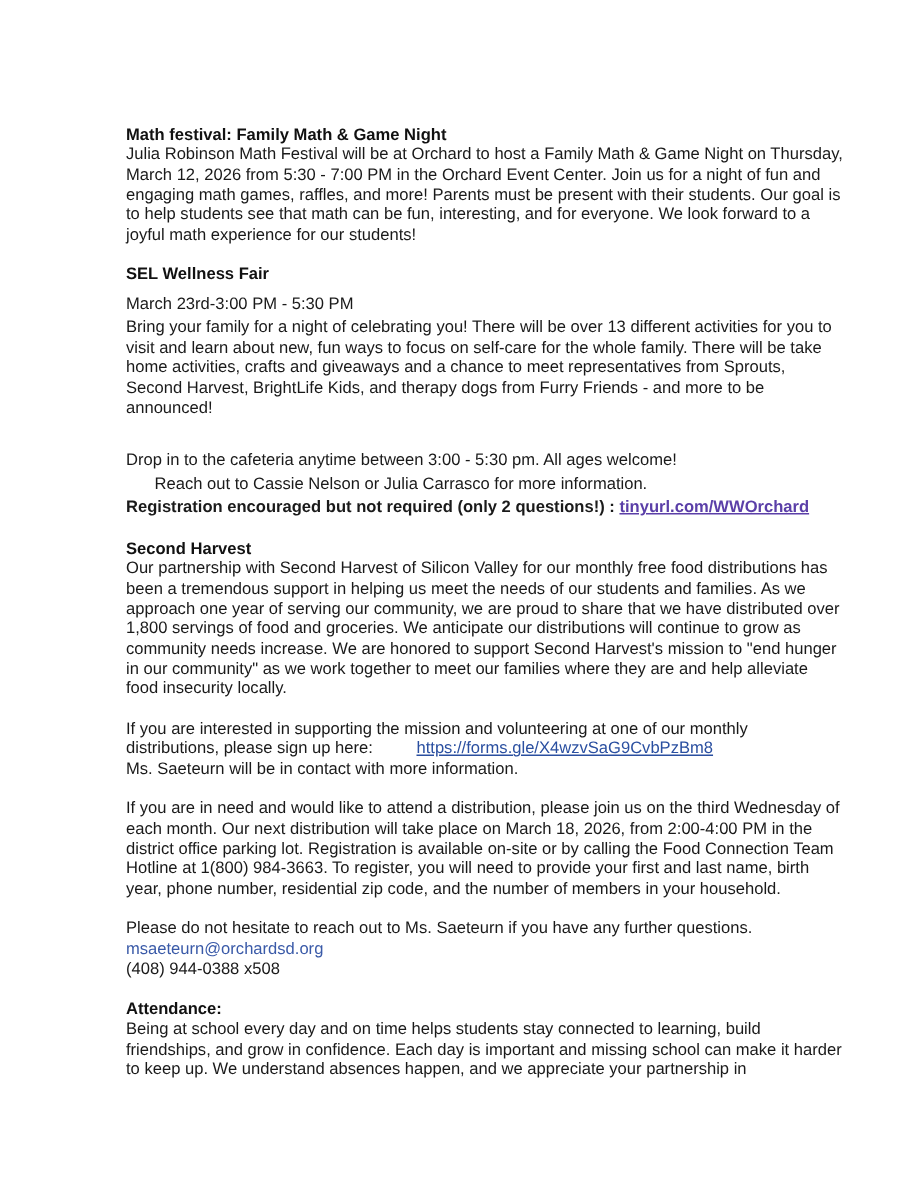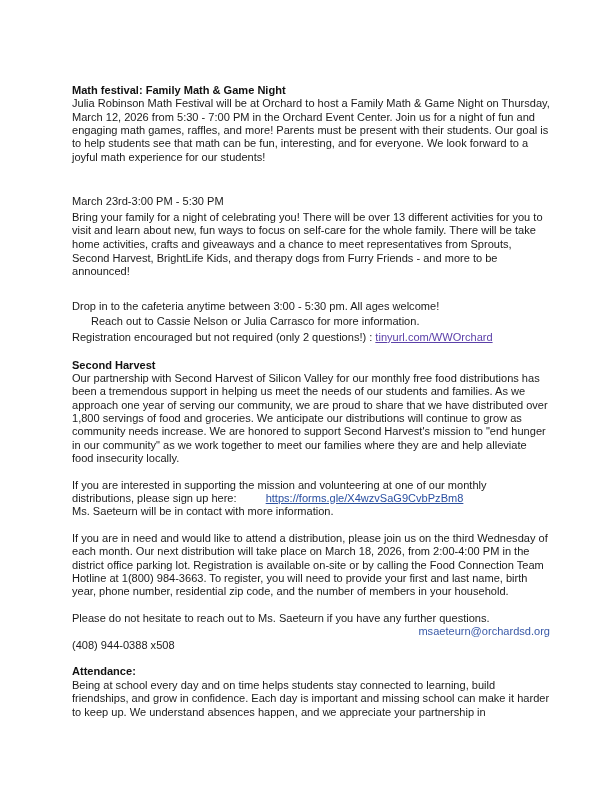--- a/index.html
+++ b/index.html
@@ -1,49 +1,50 @@
 <!DOCTYPE html>
 <html><head>
 <meta charset="utf-8">
 <style>
   html, body { margin: 0; padding: 0; background: #ffffff; }
   body { width: 612px; height: 792px; overflow: hidden; position: relative; }
   .page {
-    position: absolute; left: 72px; top: 84px; width: 478px;
+    position: absolute; left: 84px; top: 84px; width: 478px;
     font-family: "Liberation Sans", sans-serif;
     font-size: 11.05px; line-height: 13.35px; color: #1a1a1a;
   }
   .section { margin: 0; }
   .h { font-weight: bold; color: #111; }
   .p { margin: 0; }
   .gap { height: 13.35px; }
   .gap2 { height: 20px; }
   a.link-purple { color: #5b3fa8; text-decoration: underline; }
   a.link-blue { color: #2a4fa0; text-decoration: underline; padding-left: 26px; }
-  .email { color: #3a5aa8; text-align: right; }
+  .email { color: #3a5aa8; }
 </style>
 </head>
 <body>
 
 <div class="page">
 
   <div class="section">
     <div class="p h">Math festival: Family Math &amp; Game Night</div>
     <div class="p">Julia Robinson Math Festival will be at Orchard to host a Family Math &amp; Game Night on Thursday, March 12, 2026 from 5:30 - 7:00 PM in the Orchard Event Center. Join us for a night of fun and engaging math games, raffles, and more! Parents must be present with their students.  Our goal is to help students see that math can be fun, interesting, and for everyone. We look forward to a joyful math experience for our students!</div>
   </div>
 
   <div class="gap"></div>
 
   <div class="section">
-    <div class="p" style="margin-top:18px;margin-bottom:2px;">March 23rd-3:00 PM - 5:30 PM</div>
+    <div class="p h">SEL Wellness Fair</div>
+    <div class="p" style="margin-top:6px;margin-bottom:2px;">March 23rd-3:00 PM - 5:30 PM</div>
     <div class="p" style="line-height:13.6px;">Bring your family for a night of celebrating you! There will be over 13 different activities for you to visit and learn about new, fun ways to focus on self-care for the whole family. There will be take home activities, crafts and giveaways and a chance to meet representatives from Sprouts, Second Harvest, BrightLife Kids, and therapy dogs from Furry Friends - and more to be announced!</div>
     <div class="gap2"></div>
     <div class="p" style="line-height:15.5px;">Drop in to the cafeteria anytime between 3:00 - 5:30 pm. All ages welcome!</div>
     <div class="p" style="line-height:15.5px;margin-left:19px;">Reach out to Cassie Nelson or Julia Carrasco for more information.</div>
-    <div class="p" style="line-height:15.5px;">
+    <div class="p" style="line-height:15.5px;font-weight:bold;">
       <span>Registration encouraged but not required (only 2 questions!) : </span><a class="link-purple">tinyurl.com/WWOrchard</a>
     </div>
   </div>
 
   <div class="gap"></div>
 
   <div class="section">
     <div class="p h">Second Harvest</div>
     <div class="p">Our partnership with Second Harvest of Silicon Valley for our monthly free food distributions has been a tremendous support in helping us meet the needs of our students and families. As we approach one year of serving our community, we are proud to share that we have distributed over 1,800 servings of food and groceries. We anticipate our distributions will continue to grow as community needs increase. We are honored to support Second Harvest's mission to "end hunger in our community" as we work together to meet our families where they are and help alleviate food insecurity locally.</div>
     <div class="gap"></div>

